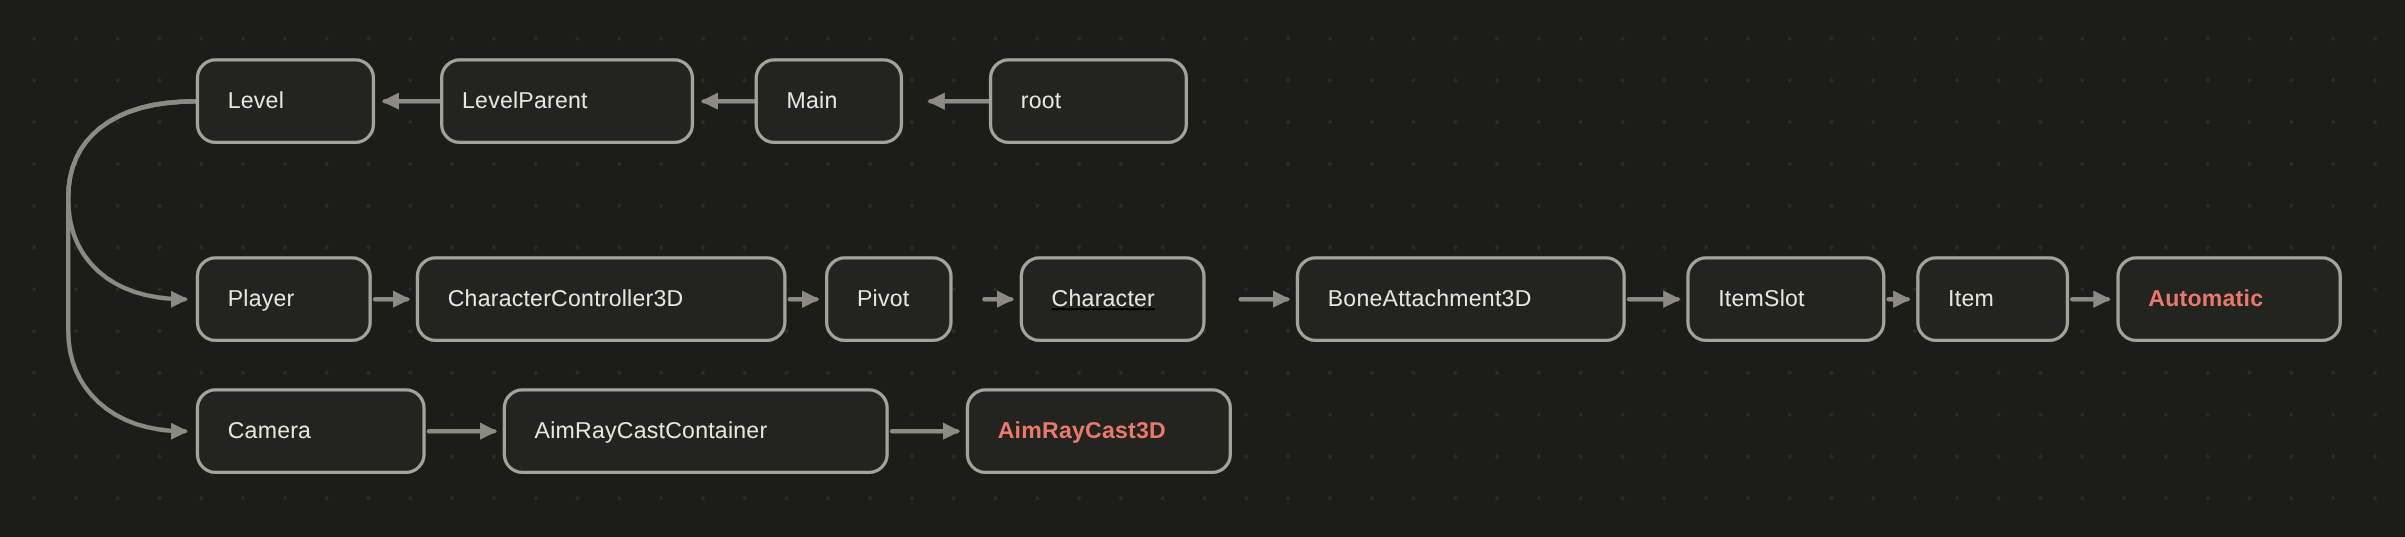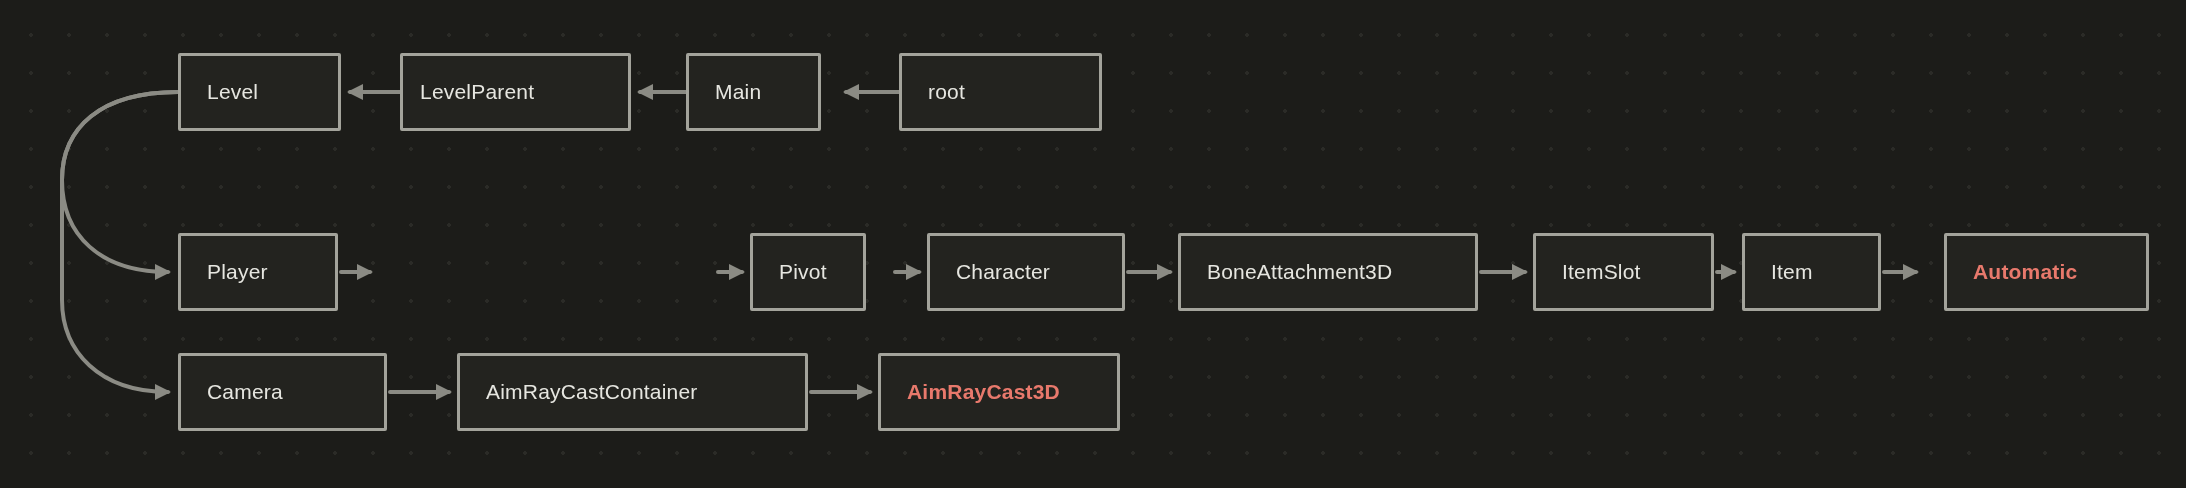--- a/index.html
+++ b/index.html
@@ -25,48 +25,48 @@
     overflow:hidden;
   }
   .edges{position:absolute;left:0;top:0;width:100%;height:100%;pointer-events:none;}
   .edges path.edge{stroke:var(--edge);stroke-width:4;fill:none;stroke-linecap:round;}
   .edges .arrowhead{fill:var(--edge);stroke:none;}
   .node{
     position:absolute;
     height:78px;
     background:var(--node-bg);
     border:3px solid var(--node-border);
-    border-radius:2px;
+    border-radius:18px;
     display:flex;
     align-items:center;
     padding:0 26px;
     cursor:pointer;
   }
   .node-label{
     font-size:21px;
     color:var(--node-text);
     white-space:nowrap;
     letter-spacing:0.2px;
   }
   .node.highlight .node-label{color:var(--highlight-text);font-weight:700;}
 
   
   #n-level{left:178px;top:53px;width:163px;}
   #n-levelparent{left:400px;top:53px;width:231px;padding-left:17px;}
   #n-main{left:686px;top:53px;width:135px;}
-  #n-root{left:899px;top:53px;width:203px;}
+  #n-root{left:899px;top:53px;width:181px;}
   
   #n-player{left:178px;top:233px;width:160px;}
   #n-charactercontroller3d{left:378px;top:233px;width:337px;}
   #n-pivot{left:750px;top:233px;width:116px;}
-  #n-character{left:927px;top:233px;width:198px;}
+  #n-character{left:927px;top:233px;width:169px;text-decoration:underline;}
   #n-boneattachment3d{left:1178px;top:233px;width:300px;}
   #n-itemslot{left:1533px;top:233px;width:181px;}
   #n-item{left:1742px;top:233px;width:139px;}
-  #n-automatic{left:1924px;top:233px;width:205px;margin-left:20px;}
+  #n-automatic{left:1924px;top:233px;width:205px;}
   
   #n-camera{left:178px;top:353px;width:209px;}
   #n-aimraycastcontainer{left:457px;top:353px;width:351px;}
   #n-aimraycast3d{left:878px;top:353px;width:242px;}
 </style>
 </head>
 <body>
 
 <div class="stage">
 
@@ -105,20 +105,23 @@
   <div class="node" id="n-main">
     <span class="node-label">Main</span>
   </div>
   <div class="node" id="n-root">
     <span class="node-label">root</span>
   </div>
 
   <div class="node" id="n-player">
     <span class="node-label">Player</span>
   </div>
+  <div class="node" id="n-charactercontroller3d">
+    <span class="node-label">CharacterController3D</span>
+  </div>
   <div class="node" id="n-pivot">
     <span class="node-label">Pivot</span>
   </div>
   <div class="node" id="n-character">
     <span class="node-label">Character</span>
   </div>
   <div class="node" id="n-boneattachment3d">
     <span class="node-label">BoneAttachment3D</span>
   </div>
   <div class="node" id="n-item">

